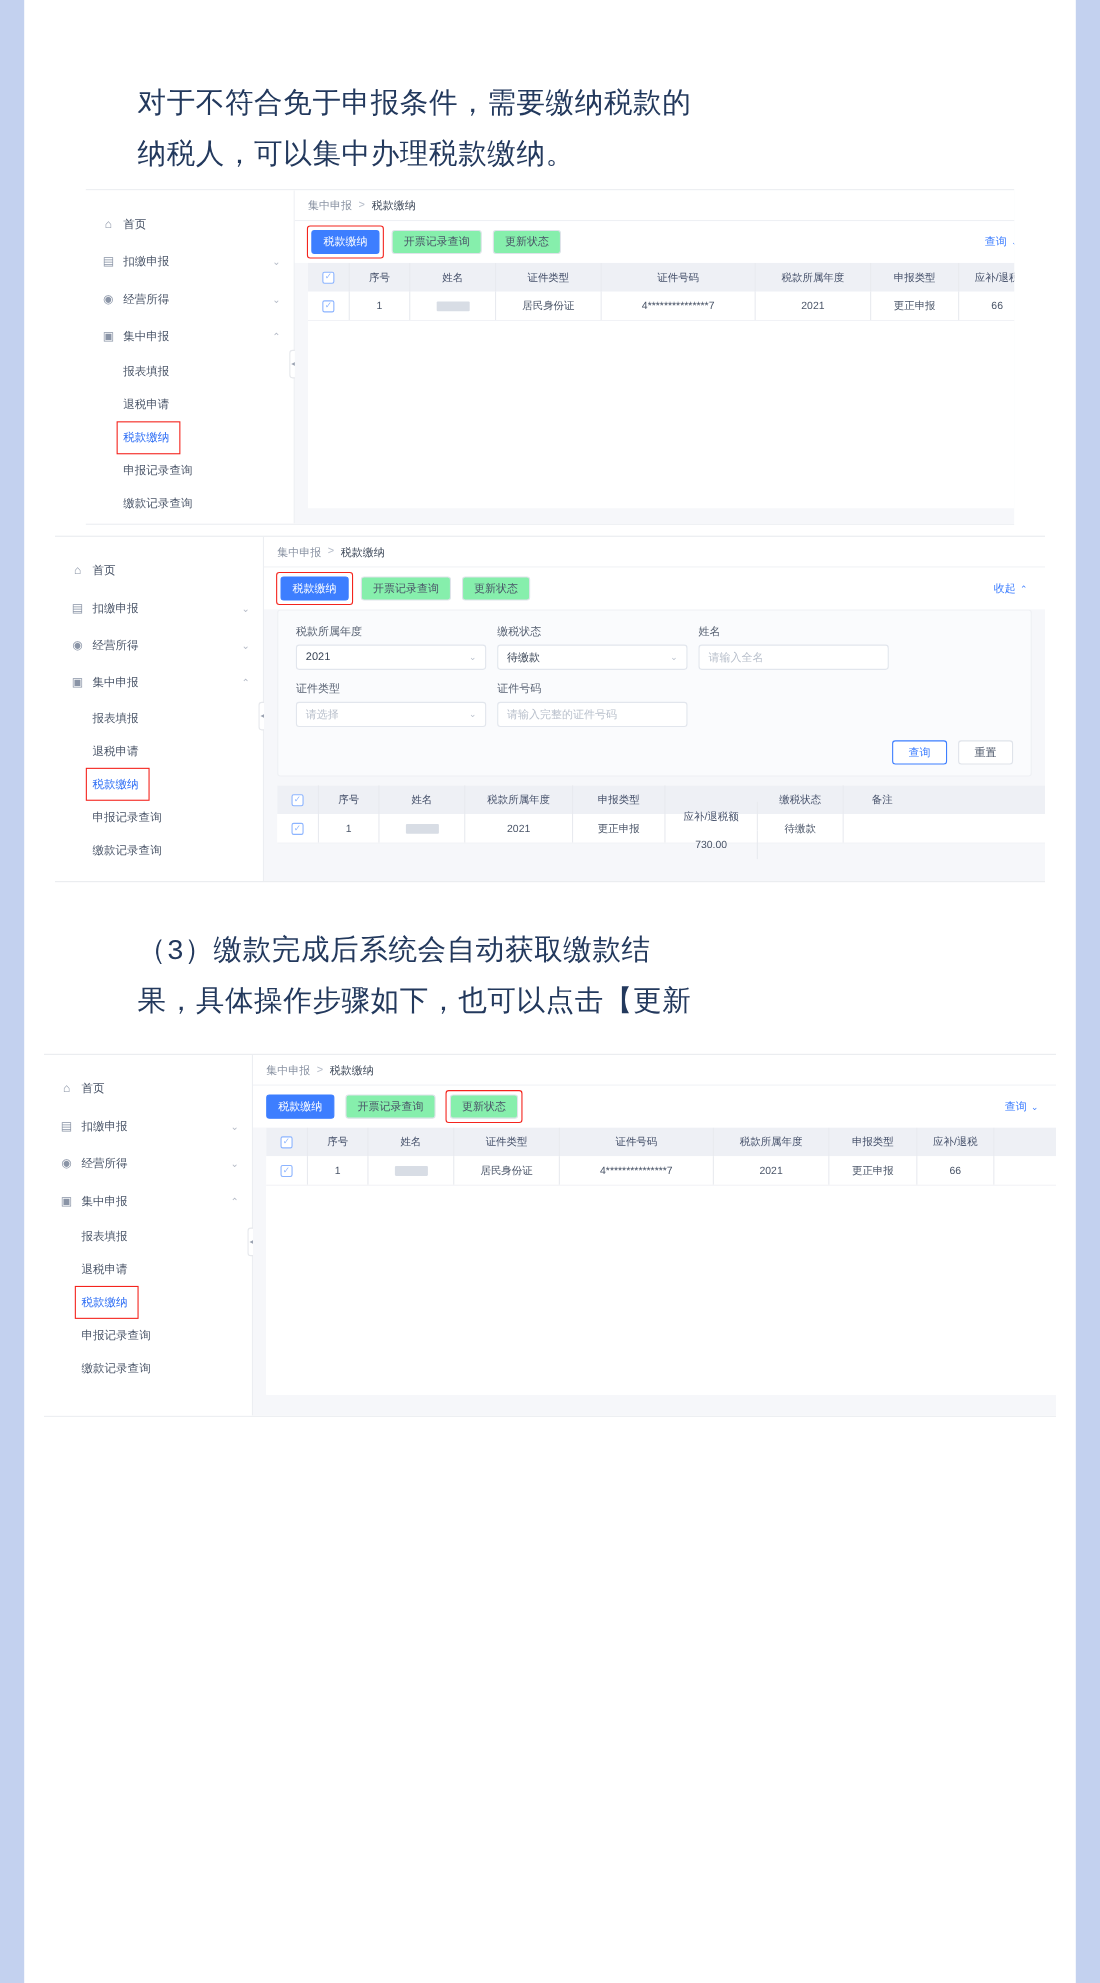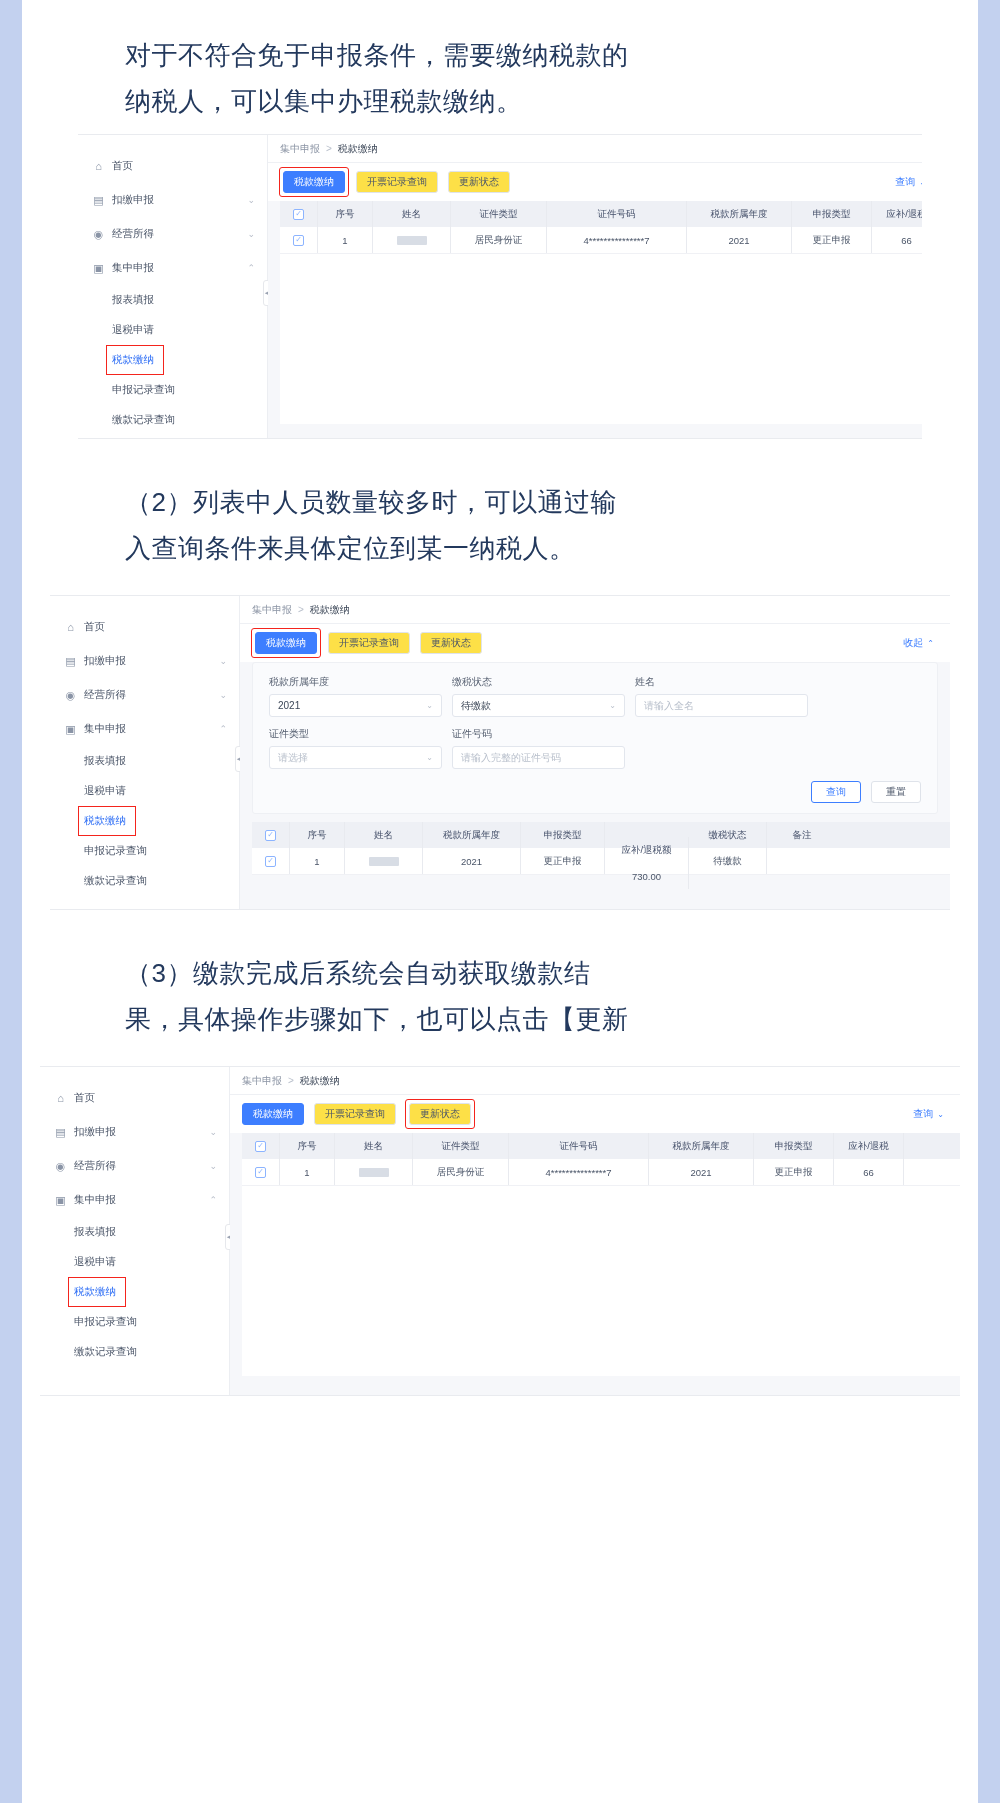--- a/index.html
+++ b/index.html
@@ -33,21 +33,21 @@
 
   
   .prose {
     color: #23395d;
     font-size: 26px;
     line-height: 46px;
     letter-spacing: 0.5px;
   }
   .prose p { margin: 0; }
   .prose .bold { font-weight: bold; }
-  .block-intro { padding: 32px 85px 0 85px; }
+  .block-intro { padding: 32px 85px 0 85px; margin-top: 38px; }
   .step-line { padding: 18px 85px 14px 85px; }
 
   
   .shot {
     position: relative;
     margin: 10px 0 0 0;
     background: #ffffff;
     border-top: 1px solid #e9ebef;
     border-bottom: 1px solid #e9ebef;
     overflow: hidden;
@@ -129,21 +129,21 @@
     background: #ffffff;
     position: relative;
   }
   .btn {
     height: 22px;
     padding: 0 10px;
     display: inline-flex; align-items: center; justify-content: center;
     font-size: 10px;
     border-radius: 3px;
     border: 1px solid #dfe3ea;
-    background: #fde047;
+    background: #86efac;
     color: #4a5568;
     margin-right: 10px;
     white-space: nowrap;
   }
   .btn.primary {
     background: #3d7eff;
     border-color: #3d7eff;
     color: #ffffff;
   }
   .hl-box {
@@ -338,24 +338,20 @@
             <div class="tcell cw-yr">2021</div>
             <div class="tcell cw-dt">更正申报</div>
             <div class="tcell cw-amt">66</div>
           </div>
           <div class="tblank" style="height:170px;"></div>
         </div>
       </div>
     </div>
   </div>
 
-  <div class="prose step-line" style="padding-top:40px;">
-    <p>（2）列表中人员数量较多时，可以通过输</p>
-    <p>入查询条件来具体定位到某一纳税人。</p>
-  </div>
 
   <div class="shot p2" style="height:315px; margin-left:10px; margin-right:10px;">
     <div class="shot-body">
       <div class="sidebar">
         <div class="side-item">
           <span class="ic">⌂</span>
           <span>首页</span>
         </div>
         <div class="side-item">
           <span class="ic">▤</span>
@@ -468,21 +464,21 @@
             <div class="tcell cw-dt">更正申报</div>
             <div class="tcell cw-amt">730.00</div>
             <div class="tcell cw-st">待缴款</div>
             <div class="tcell cw-rm"></div>
           </div>
         </div>
       </div>
     </div>
   </div>
 
-  <div class="prose step-line" style="padding-top:40px;">
+  <div class="prose step-line" style="padding-top:40px;font-family:Liberation Mono, monospace;">
     <p>（3）缴款完成后系统会自动获取缴款结</p>
     <p>果，具体操作步骤如下，也可以点击【更新</p>
   </div>
 
   <div class="shot" style="height:330px; margin-left:0; margin-right:0;">
     <div class="shot-body">
       <div class="sidebar">
         <div class="side-item">
           <span class="ic">⌂</span>
           <span>首页</span>

